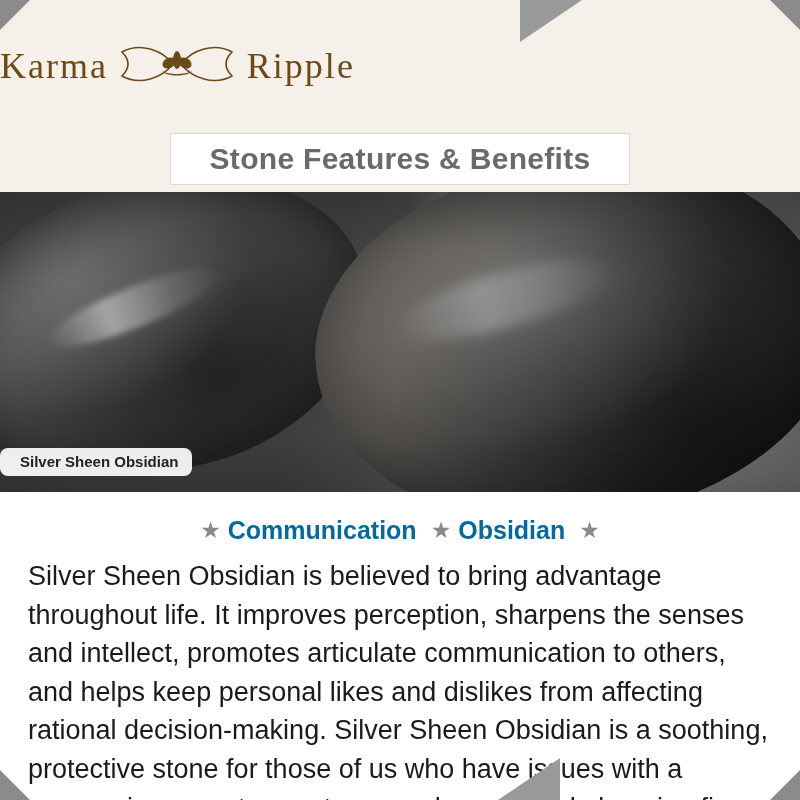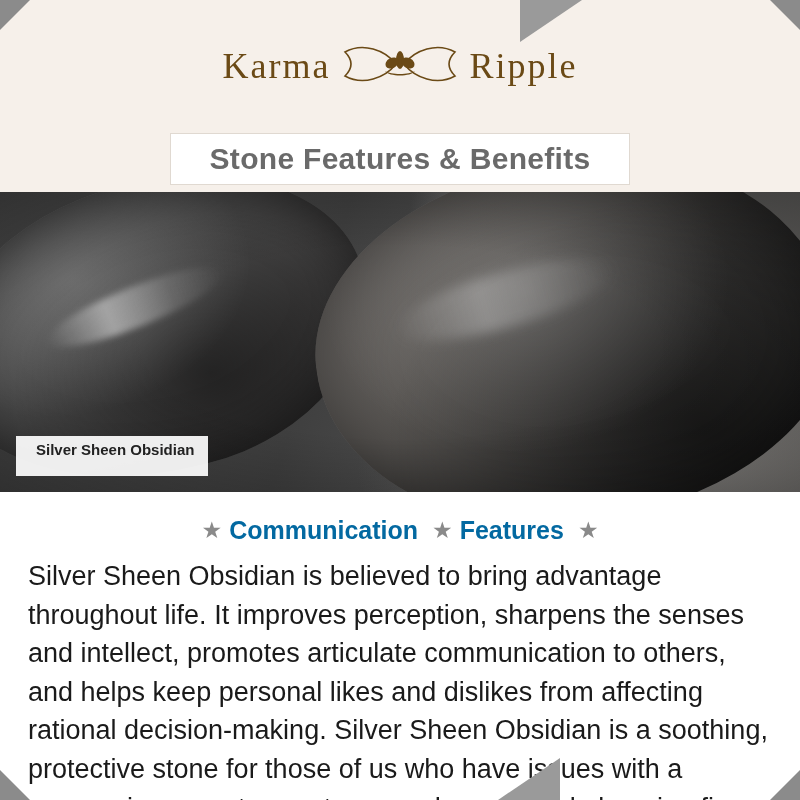--- a/index.html
+++ b/index.html
@@ -79,21 +79,21 @@
     height: 192px;
     background: #f6f0ea;
     z-index: 2;
   }
 
   .brand {
     position: absolute;
     top: 38px;
     left: 0;
     width: 800px;
-    text-align: center;
+    text-align: left;
     white-space: nowrap;
   }
   .brand-swirl {
     display: inline-block;
     vertical-align: middle;
   }
   .brand-text {
     display: inline-block;
     vertical-align: middle;
     font-family: "Liberation Serif", serif;
@@ -199,25 +199,26 @@
   }
   .photo-vignette {
     position: absolute;
     inset: 0;
     background: radial-gradient(ellipse at 50% 50%, rgba(0,0,0,0) 45%, rgba(0,0,0,0.35) 100%);
     pointer-events: none;
   }
 
   .caption {
     position: absolute;
-    left: 16px;
+    left: 0;
     bottom: 16px;
     background: rgba(255,255,255,0.92);
-    padding: 5px 14px 17px 20px;
+    padding: 5px 14px 5px 20px;
     z-index: 3;
+    border-radius: 8px;
   }
   .caption-text {
     font-size: 15px;
     font-weight: bold;
     color: #222222;
   }
 
   
   .panel {
     position: absolute;
@@ -306,21 +307,21 @@
 
   <div class="panel">
 
     <div class="keywords">
       <div class="kw">
         <span class="kw-star">★</span>
         <span class="kw-label">Communication</span>
       </div>
       <div class="kw">
         <span class="kw-star">★</span>
-        <span class="kw-label">Features</span>
+        <span class="kw-label">Obsidian</span>
       </div>
       <div class="kw">
         <span class="kw-star">★</span>
       </div>
     </div>
 
     <p class="body-text">Silver Sheen Obsidian is believed to bring advantage throughout life. It improves perception, sharpens the senses and intellect, promotes articulate communication to others, and helps keep personal likes and dislikes from affecting rational decision-making. Silver Sheen Obsidian is a soothing, protective stone for those of us who have issues with a possessive parent or partner, or who need help keeping firm boundaries.</p>
   </div>
 
   <div class="wedge wedge-top"></div>

